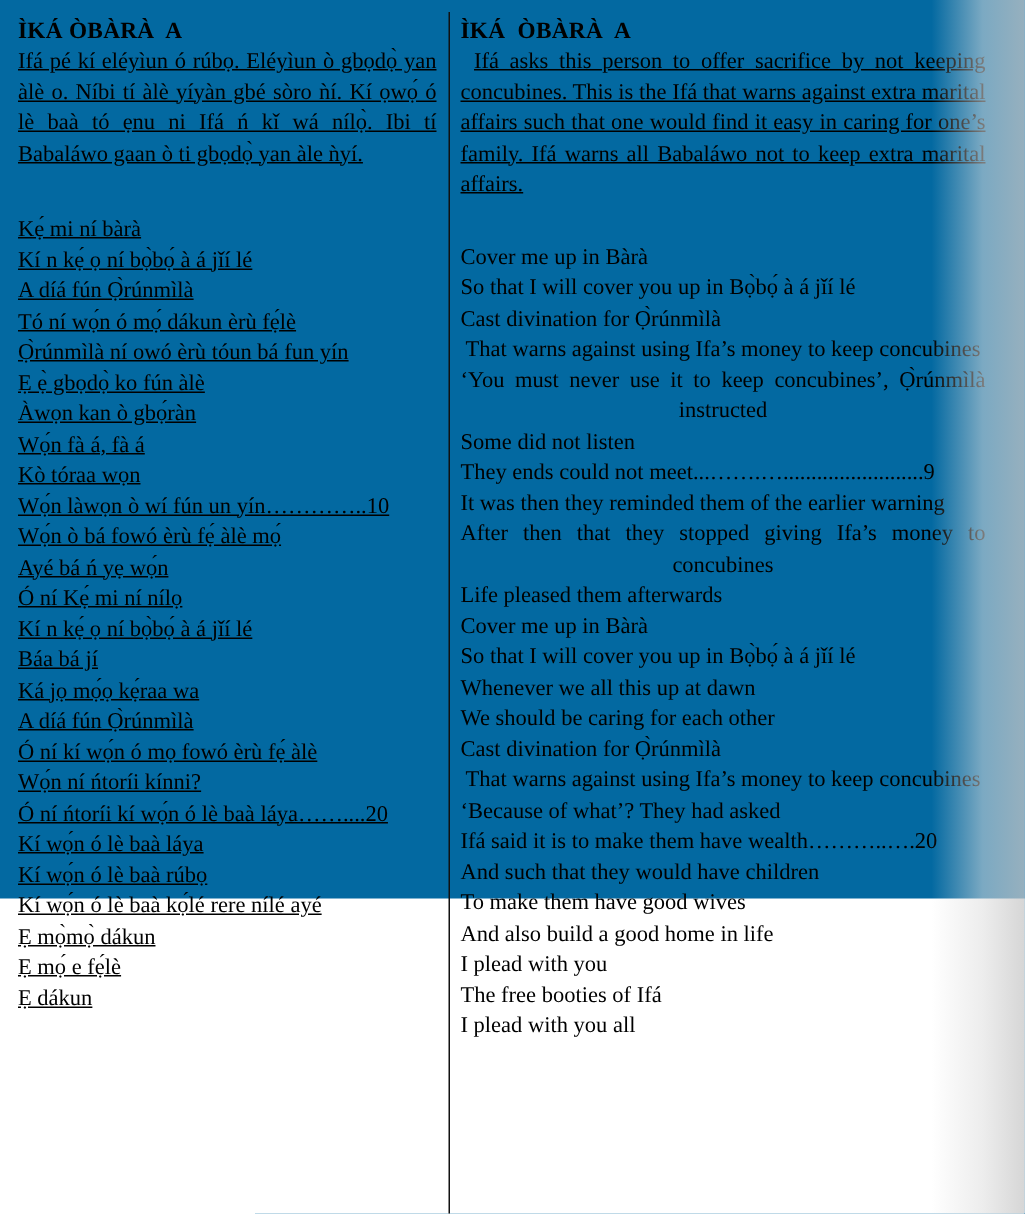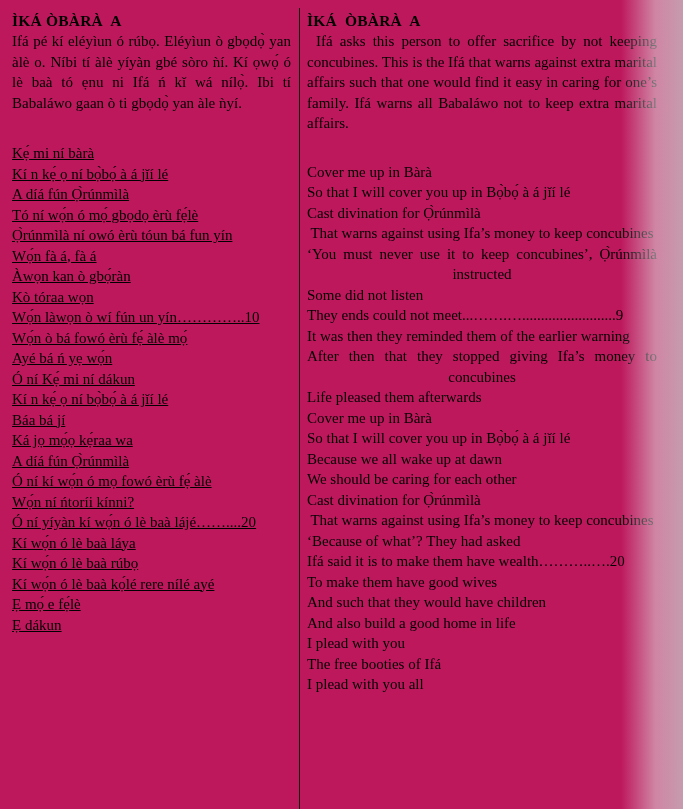--- a/index.html
+++ b/index.html
@@ -12,22 +12,22 @@
     width: 683px;
     height: 809px;
     overflow: hidden;
     font-family: "Liberation Serif", "DejaVu Serif", serif;
     color: #000000;
   }
 
   #page {
     position: relative;
     width: 683px;
-    height: 809px;
-    background: #be185d;
+    height: 599px;
+    background: #0369a1;
     box-sizing: border-box;
   }
 
   
   #page-edge-shade {
     position: absolute;
     top: 0;
     right: 0;
     width: 62px;
     height: 809px;
@@ -78,20 +78,21 @@
     margin: 0 0 1px 0;
     white-space: pre;
   }
 
   .prose {
     font-size: 15px;
     line-height: 20.5px;
     text-align: justify;
     margin: 0;
     hyphens: none;
+    text-decoration: underline;
   }
   .prose.indent-first { text-indent: 9px; }
 
   .verse {
     margin: 0;
     padding: 0;
     list-style: none;
   }
   .verse li {
     font-size: 15px;
@@ -137,39 +138,41 @@
       <div class="head">ÌKÁ ÒBÀRÀ  A</div>
 
       <p class="prose">Ifá pé kí eléyìun ó rúbọ. Eléyìun ò gbọdọ̀ yan àlè o. Níbi tí àlè yíyàn gbé sòro ǹí. Kí ọwọ́ ó lè baà tó ẹnu ni Ifá ń kǐ wá nílọ̀. Ibi tí Babaláwo gaan ò ti gbọdọ̀ yan àle ǹyí.</p>
 
       <div class="spacer-block"></div>
 
       <ul class="verse" id="left-verse">
           <li>Kẹ́ mi ní bàrà</li>
           <li>Kí n kẹ́ ọ ní bọ̀bọ́ à á jǐí lé</li>
           <li>A díá fún Ọ̀rúnmìlà</li>
-          <li>Tó ní wọ́n ó mọ́ gbọdọ èrù fẹ́lè</li>
+          <li>Tó ní wọ́n ó mọ́ dákun èrù fẹ́lè</li>
           <li>Ọ̀rúnmìlà ní owó èrù tóun bá fun yín</li>
+          <li>Ẹ ẹ̀ gbọdọ̀ ko fún àlè</li>
+          <li>Àwọn kan ò gbọ́ràn</li>
           <li>Wọ́n fà á, fà á</li>
-          <li>Àwọn kan ò gbọ́ràn</li>
           <li>Kò tóraa wọn</li>
           <li>Wọ́n làwọn ò wí fún un yín…………..10</li>
           <li>Wọ́n ò bá fowó èrù fẹ́ àlè mọ́</li>
           <li>Ayé bá ń yẹ wọ́n</li>
-          <li>Ó ní Kẹ́ mi ní dákun</li>
+          <li>Ó ní Kẹ́ mi ní nílọ</li>
           <li>Kí n kẹ́ ọ ní bọ̀bọ́ à á jǐí lé</li>
           <li>Báa bá jí</li>
           <li>Ká jọ mọ́ọ  kẹ́raa wa</li>
           <li>A díá fún Ọ̀rúnmìlà</li>
           <li>Ó ní kí wọ́n ó mọ fowó èrù fẹ́ àlè</li>
           <li>Wọ́n ní ńtoríi kínni?</li>
-          <li>Ó ní yíyàn kí wọ́n ó lè baà lájé……....20</li>
+          <li>Ó ní ńtoríi kí wọ́n ó lè baà láya……....20</li>
           <li>Kí wọ́n ó lè baà láya</li>
           <li>Kí wọ́n ó lè baà rúbọ</li>
           <li>Kí wọ́n ó lè baà kọ́lé rere nílé ayé</li>
+          <li>Ẹ mọ̀mọ̀ dákun</li>
           <li>Ẹ mọ́ e fẹ́lè</li>
           <li>Ẹ dákun</li>
         </ul>
 
     </div>
 
     <div id="col-divider"></div>
 
     <div class="column" id="col-right">
 
@@ -185,28 +188,28 @@
           <li class="plain">Cast divination for Ọ̀rúnmìlà</li>
           <li class="wrap">That warns against using Ifa’s money to keep concubines</li>
           <li class="wrap">‘You must never use it to keep concubines’, Ọ̀rúnmìlà instructed</li>
           <li class="plain">Some did not listen</li>
           <li class="plain">They ends could not meet...…….….........................9</li>
           <li class="plain">It was then they reminded them of the earlier warning</li>
           <li class="wrap">After then that they stopped giving Ifa’s money to concubines</li>
           <li class="plain">Life pleased them afterwards</li>
           <li class="plain">Cover me up in Bàrà</li>
           <li class="plain">So that I will cover you up in Bọ̀bọ́ à á jǐí lé</li>
-          <li class="plain">Because we all wake up at dawn</li>
+          <li class="plain">Whenever we all this up at dawn</li>
           <li class="plain">We should be caring for each other</li>
           <li class="plain">Cast divination for Ọ̀rúnmìlà</li>
           <li class="wrap">That warns against using Ifa’s money to keep concubines</li>
           <li class="plain">‘Because of what’? They had asked</li>
           <li class="plain">Ifá said it is to make them have wealth………..….20</li>
+          <li class="plain">And such that they would have children</li>
           <li class="plain">To make them have good wives</li>
-          <li class="plain">And such that they would have children</li>
           <li class="plain">And also build a good home in life</li>
           <li class="plain">I plead with you</li>
           <li class="plain">The free booties of Ifá</li>
           <li class="plain">I plead with you all</li>
         </ul>
 
     </div>
 
   </div>
 

